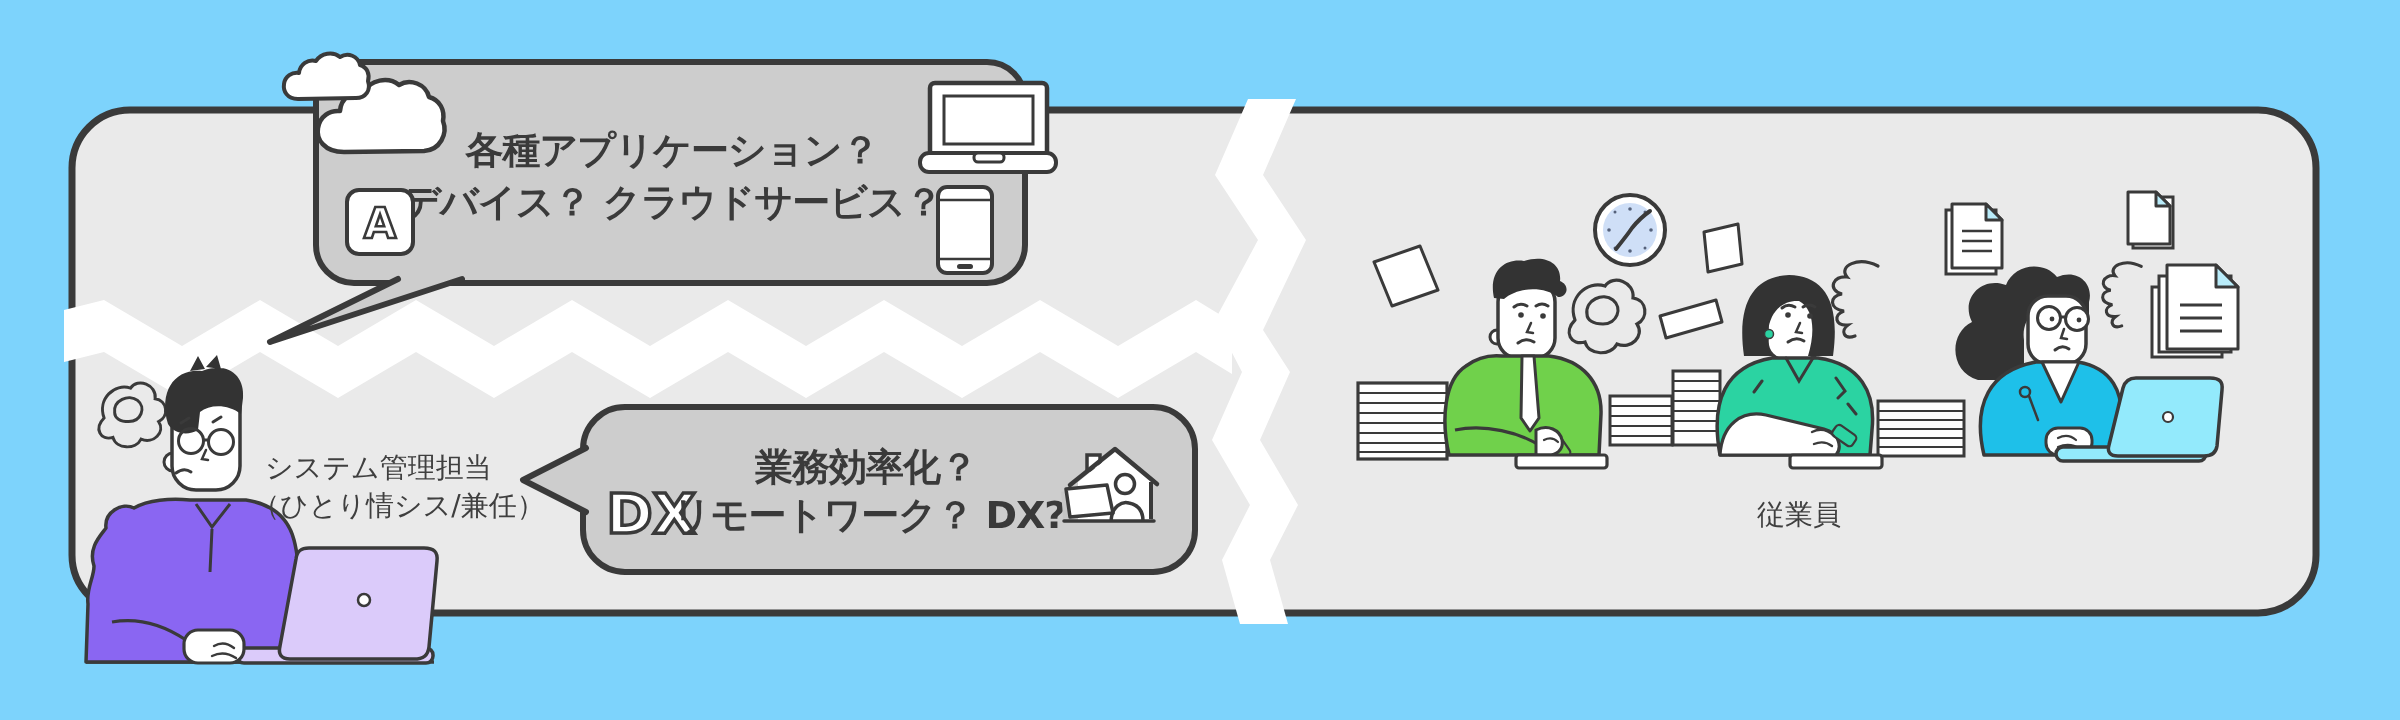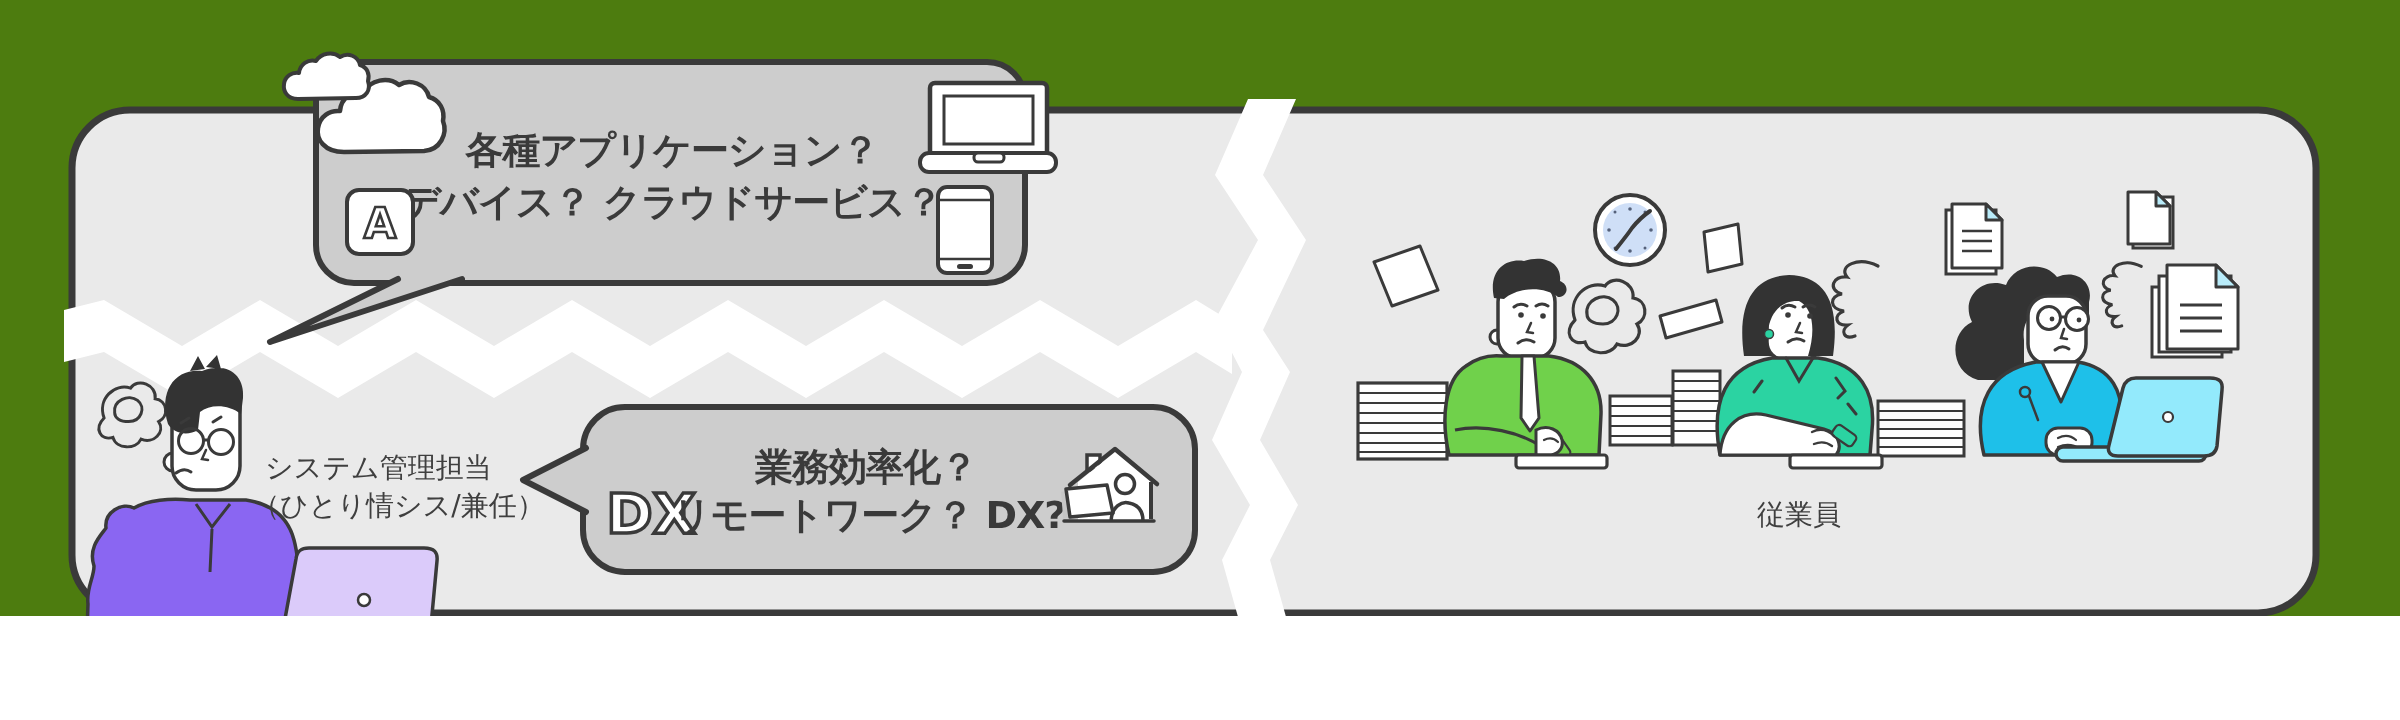--- a/index.html
+++ b/index.html
@@ -1,16 +1,16 @@
 <!DOCTYPE html>
 <html><head>
 <meta charset="utf-8">
 <style>
   html,body{margin:0;padding:0;background:#ffffff;}
-  .stage{position:relative;width:2400px;height:616px;background:#4d7c0f;overflow:hidden;
+  .stage{position:relative;width:2400px;height:720px;background:#7dd3fc;overflow:hidden;
          font-family:"DejaVu Sans","Liberation Sans",sans-serif;}
   svg{display:block;}
   .bubble-text{font-family:"DejaVu Sans","Liberation Sans",sans-serif;
                font-size:38px;font-weight:700;fill:#3a3a3a;text-anchor:middle;letter-spacing:-1px;}
   .label-text{font-family:"DejaVu Sans","Liberation Sans",sans-serif;
               font-size:28px;font-weight:500;fill:#3f3f3f;}
   .label-text.center{text-anchor:middle;}
   .outline-letter{font-family:"DejaVu Sans","Liberation Sans",sans-serif;
                   font-weight:800;fill:#ffffff;stroke:#3a3a3a;text-anchor:middle;}
   .dx-big{font-size:56px;stroke-width:3.5px;}

